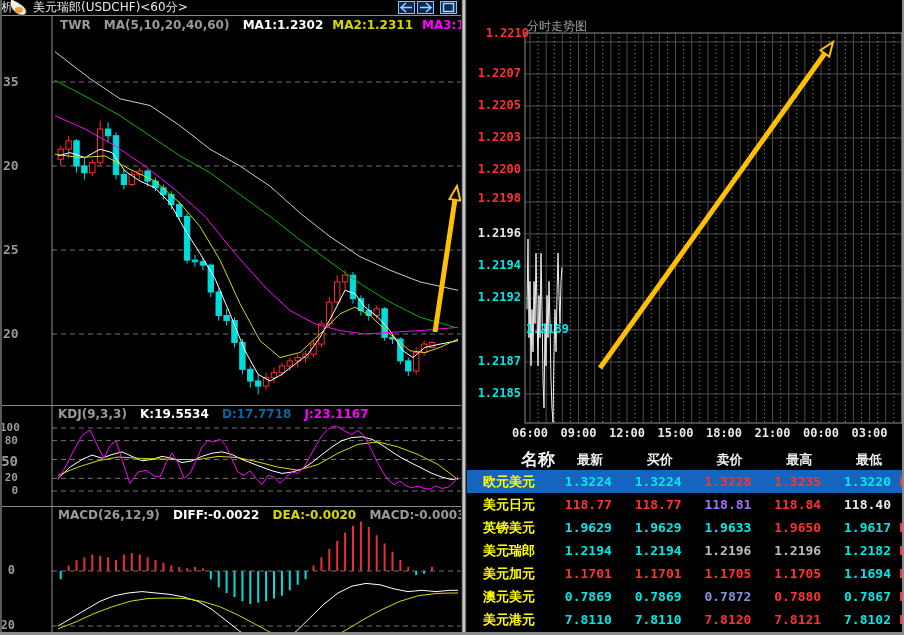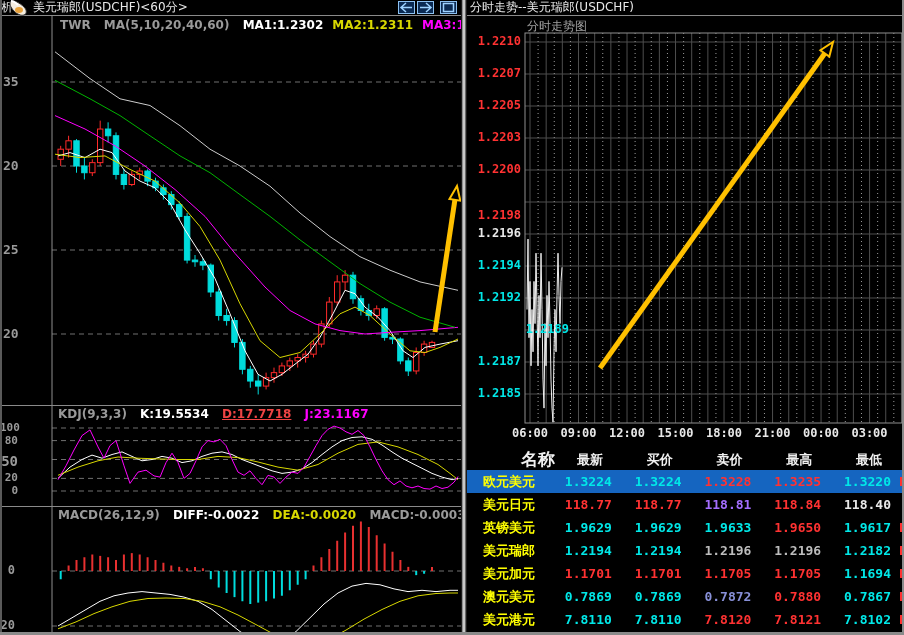--- a/index.html
+++ b/index.html
@@ -60,23 +60,20 @@
         <path d="M8 1 L13 5.5 L8 10 M2 5.5 H12.5" stroke="#9ed2ff" stroke-width="1.5" fill="none"></path>
       </svg>
     </button>
     <button class="navbtn" style="left:440px;">
       <svg width="15" height="11">
         <rect x="2.5" y="1.5" width="10" height="8" fill="none" stroke="#9ed2ff" stroke-width="1.5"></rect>
       </svg>
     </button>
   </div>
 
-  <div class="titlebar" id="tb-right">
-    <span style="position:absolute;left:3px;">分时走势--美元瑞郎(USDCHF)</span>
-  </div>
 
   <div class="panel" id="main-chart" style="left:0;top:16px;width:461px;height:389px;">
     <svg id="svg-main" width="461" height="389">
         <line x1="52" y1="66" x2="461" y2="66" stroke="#707070" stroke-dasharray="5,4" stroke-width="1"></line>
         <line x1="52" y1="150.00000000000193" x2="461" y2="150.00000000000193" stroke="#707070" stroke-dasharray="5,4" stroke-width="1"></line>
         <line x1="52" y1="234.00000000000014" x2="461" y2="234.00000000000014" stroke="#707070" stroke-dasharray="5,4" stroke-width="1"></line>
         <line x1="52" y1="318.0000000000021" x2="461" y2="318.0000000000021" stroke="#707070" stroke-dasharray="5,4" stroke-width="1"></line>
         <line x1="52" y1="0" x2="52" y2="389" stroke="#8f8f8f" stroke-width="1"></line>
         <line x1="60.7" y1="129.84000000000043" x2="60.7" y2="150.00000000000193" stroke="#ff2a2a" stroke-width="1"></line>
         <rect x="58" y="133.20000000000005" width="5.4" height="10.080000000002627" fill="#000" stroke="#ff2a2a" stroke-width="1"></rect>
@@ -201,21 +198,21 @@
         <line x1="52" y1="72.4" x2="461" y2="72.4" stroke="#707070" stroke-dasharray="5,4" stroke-width="1"></line>
         <line x1="52" y1="85" x2="461" y2="85" stroke="#707070" stroke-dasharray="5,4" stroke-width="1"></line>
         <line x1="52" y1="0" x2="52" y2="100" stroke="#8f8f8f" stroke-width="1"></line>
         <polyline points="58.0,72.4 70.0,61.1 82.0,53.5 92.0,49.1 102.0,52.2 112.0,48.5 122.0,45.9 132.0,50.4 142.0,54.8 152.0,53.5 162.0,50.4 172.0,52.2 182.0,56.6 192.0,54.8 202.0,50.4 212.0,47.2 222.0,45.9 232.0,48.5 242.0,53.5 252.0,57.3 262.0,61.1 272.0,64.8 282.0,67.4 292.0,66.1 302.0,63.0 312.0,56.6 322.0,48.5 332.0,40.9 342.0,34.6 352.0,31.5 362.0,30.8 372.0,33.3 382.0,39.0 392.0,45.9 402.0,52.2 412.0,57.3 422.0,62.3 432.0,67.4 442.0,71.1 452.0,73.7 458.0,72.4" fill="none" stroke="#ffffff" stroke-width="1"></polyline>
         <polyline points="58.0,69.3 78.0,61.1 98.0,54.8 118.0,51.0 138.0,52.2 158.0,52.9 178.0,53.5 198.0,53.5 218.0,50.4 238.0,51.6 258.0,56.0 278.0,61.1 298.0,64.2 318.0,58.5 338.0,47.2 358.0,38.4 378.0,35.9 398.0,40.9 418.0,48.5 438.0,58.5 450.0,67.4 458.0,73.7" fill="none" stroke="#d8d800" stroke-width="1"></polyline>
         <polyline points="58.0,73.7 66.0,59.8 74.0,44.0 82.0,29.6 90.0,23.9 98.0,40.9 104.0,52.2 110.0,39.6 116.0,34.6 124.0,59.8 130.0,77.4 138.0,66.1 146.0,64.2 154.0,69.9 160.0,71.1 166.0,56.6 172.0,47.2 178.0,56.6 184.0,72.4 190.0,67.4 196.0,54.8 202.0,40.9 208.0,34.6 214.0,35.9 220.0,33.3 226.0,39.6 232.0,53.5 238.0,66.1 244.0,69.3 250.0,64.8 256.0,72.4 262.0,78.7 268.0,69.3 274.0,71.1 280.0,77.4 286.0,71.1 292.0,66.1 298.0,67.4 304.0,61.1 310.0,50.4 316.0,39.6 322.0,29.6 328.0,23.3 334.0,20.1 340.0,22.0 346.0,25.8 352.0,28.3 358.0,24.5 364.0,29.6 370.0,40.9 376.0,53.5 382.0,64.8 388.0,73.7 394.0,78.7 400.0,74.9 406.0,80.0 412.0,81.8 418.0,80.0 424.0,82.5 430.0,83.1 436.0,80.0 442.0,82.5 448.0,81.2 454.0,76.2 458.0,70.5" fill="none" stroke="#ff00ff" stroke-width="1"></polyline>
       </svg>
     <div class="lblrow" style="left:58px;top:1px;">
       <span class="gray">KDJ(9,3,3)</span>
       <span style="color:#fff;">K:19.5534</span>
-      <span style="color:#ef4444;text-decoration:underline;">D:17.7718</span>
+      <span style="color:#0369a1;">D:17.7718</span>
       <span style="color:#ff00ff;">J:23.1167</span>
     </div>
   <div class="axis-lab" style="left: 0px; top: 15px; width: 18px; text-align: right; font-size: 11px;">100</div>
       <div class="axis-lab" style="left: 0px; top: 27.6px; width: 18px; text-align: right; font-size: 11px;">80</div>
       <div class="axis-lab" style="left: 0px; top: 46.5px; width: 18px; text-align: right; font-size: 14px;">50</div>
       <div class="axis-lab" style="left: 0px; top: 65.4px; width: 18px; text-align: right; font-size: 11px;">20</div>
       <div class="axis-lab" style="left: 0px; top: 78px; width: 18px; text-align: right; font-size: 11px;">0</div>
     </div>
 
   <div class="panel" id="macd-panel" style="left:0;top:506px;width:461px;height:129px;border-top:1px solid #8a8a8a;box-sizing:border-box;">
@@ -346,26 +343,26 @@
         <line x1="410.65000000000026" y1="17" x2="410.65000000000026" y2="407" stroke="#9a9a9a" stroke-width="1" stroke-dasharray="1,3"></line>
         <line x1="418.7400000000003" y1="17" x2="418.7400000000003" y2="407" stroke="#4e4e4e" stroke-width="1"></line>
         <line x1="426.8200000000003" y1="17" x2="426.8200000000003" y2="407" stroke="#9a9a9a" stroke-width="1" stroke-dasharray="1,3"></line>
         <line x1="434.9100000000003" y1="17" x2="434.9100000000003" y2="407" stroke="#4e4e4e" stroke-width="1"></line>
         <rect x="58" y="17" width="377" height="390" fill="none" stroke="#8f8f8f" stroke-width="1"></rect>
         <polyline points="60.0,293.5 61.0,223.1 62.0,321.7 63.0,265.4 64.0,349.8 65.0,293.5 66.0,335.8 67.0,265.4 68.0,307.6 69.0,237.2 70.0,293.5 71.0,349.8 72.0,279.4 73.0,321.7 74.0,237.2 75.0,293.5 76.0,363.9 77.0,392.1 78.0,307.6 79.0,349.8 80.0,279.4 81.0,321.7 82.0,265.4 83.0,307.6 84.0,363.9 85.0,392.1 86.0,406.2 87.0,335.8 88.0,293.5 89.0,335.8 90.0,279.4 91.0,237.2 92.0,279.4 93.0,307.6 94.0,265.4 95.0,251.3" fill="none" stroke="#efefef" stroke-width="1"></polyline>
         <line x1="133" y1="352" x2="360.76673184627685" y2="33.32208333954396" stroke="#ffc000" stroke-width="5"></line>
         <polygon points="366,26 362.3339671350409,40.588015733232524 353.38475416448716,34.19179910090425" fill="#000" stroke="#ffc000" stroke-width="2"></polygon>
       </svg>
     <div id="tick-title">分时走势图</div>
-  <div class="plab c-red" style="top: 18px;">1.2210</div>
+  <div class="plab c-red" style="top: 10px; padding-left: 8px;">1.2210</div>
       <div class="plab c-red" style="top: 50px;">1.2207</div>
       <div class="plab c-red" style="top: 82px;">1.2205</div>
       <div class="plab c-red" style="top: 114px;">1.2203</div>
       <div class="plab c-red" style="top: 146px;">1.2200</div>
-      <div class="plab c-red" style="top: 192px;">1.2198</div>
+      <div class="plab c-red" style="top: 175px;">1.2198</div>
       <div class="plab c-white" style="top: 210px;">1.2196</div>
       <div class="plab c-cyan" style="top: 242px;">1.2194</div>
       <div class="plab c-cyan" style="top: 274px;">1.2192</div>
       <div class="plab c-cyan" style="top: 306px; padding-left: 48px;">1.2189</div>
       <div class="plab c-cyan" style="top: 338px;">1.2187</div>
       <div class="plab c-cyan" style="top: 370px;">1.2185</div>
     </div>
   <div id="tick-xlabels">
       <div style="left: 39px; top: 0px;">06:00</div>
       <div style="left: 87.5px; top: 0px;">09:00</div>

